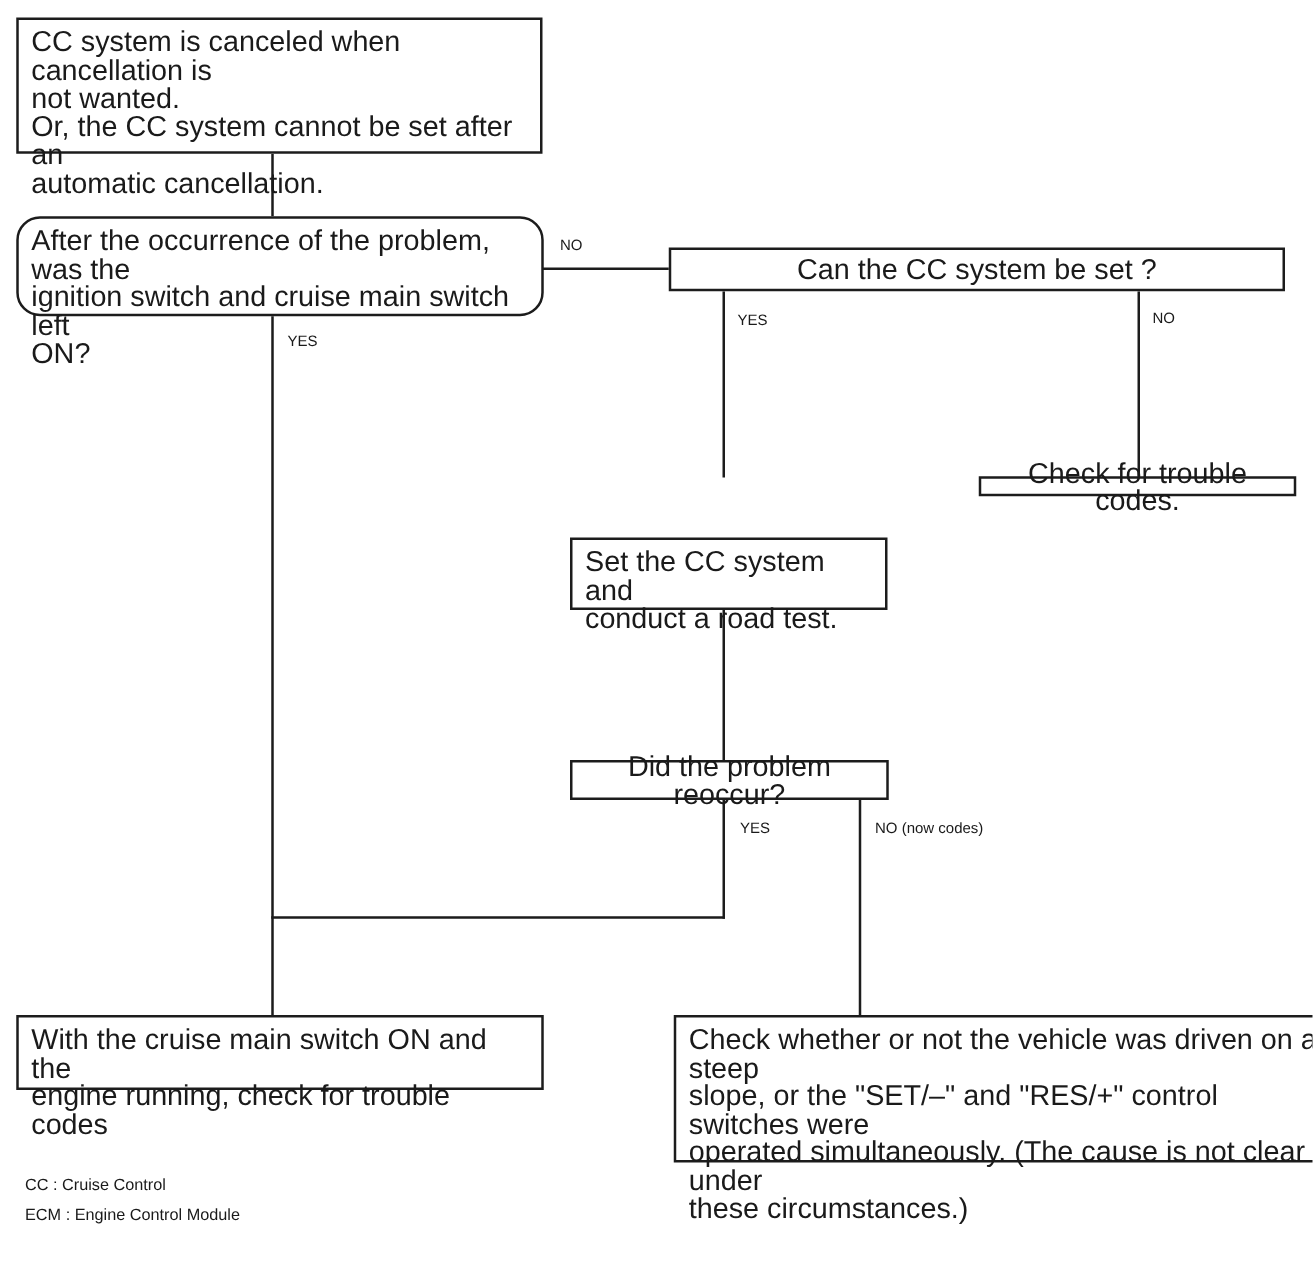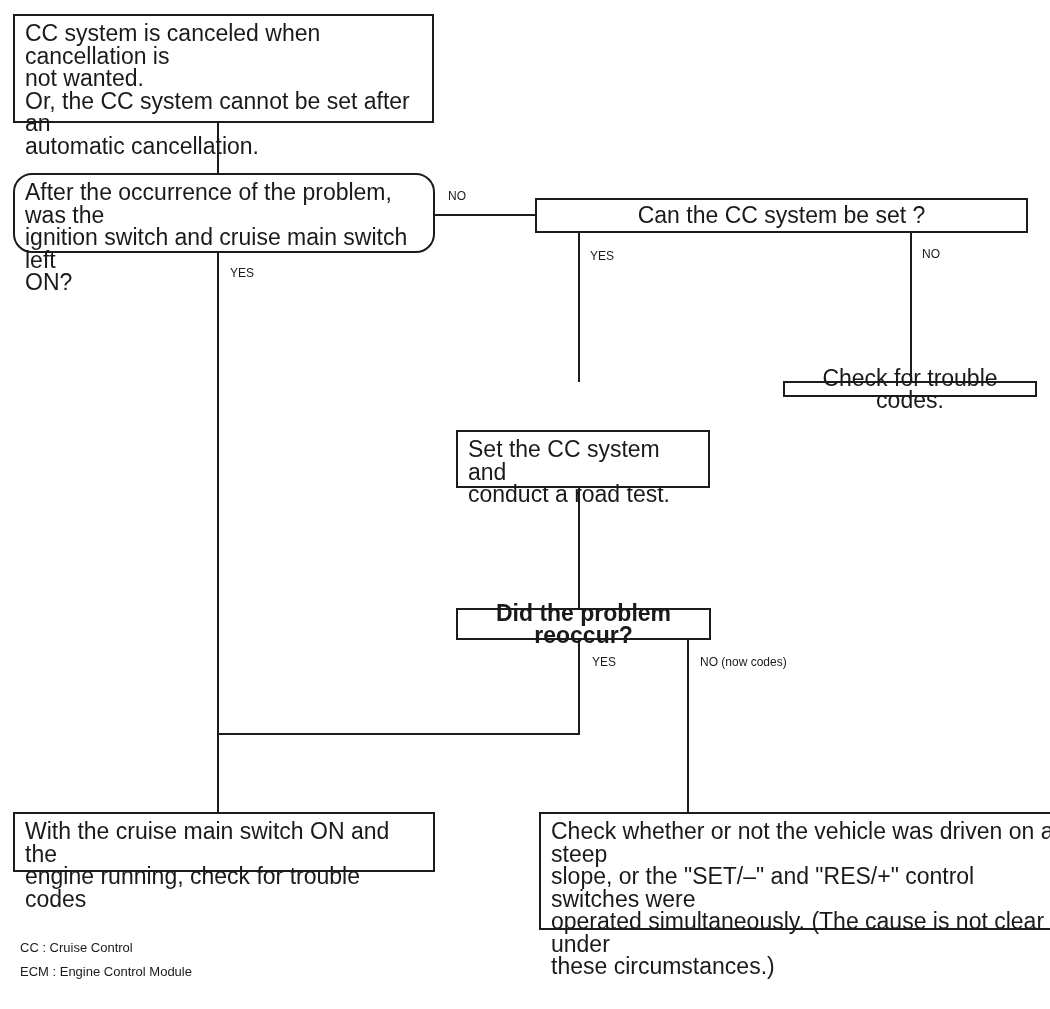--- a/index.html
+++ b/index.html
@@ -72,21 +72,21 @@
 ignition switch and cruise main switch left
 ON?</div>
 
   <div class="node center" style="left:535px; top:198px; width:493px; height:35px;">Can the CC system be set ?</div>
 
   <div class="node" style="left:456px; top:382px; width:254px; height:58px;margin-top:48px;">Set the CC system and
 conduct a road test.</div>
 
   <div class="node center" style="left:783px; top:381px; width:254px; height:16px;">Check for trouble codes.</div>
 
-  <div class="node center" style="left:456px; top:608px; width:255px; height:32px;font-weight:bold;">Did the problem reoccur?</div>
+  <div class="node center" style="left:456px; top:608px; width:255px; height:32px;">Did the problem reoccur?</div>
 
   <div class="node" style="left:13px; top:812px; width:422px; height:60px;">With the cruise main switch ON and the
 engine running, check for trouble codes</div>
 
   <div class="node" style="left:513px; top:812px; width:527px; height:118px;margin-left:26px;">Check whether or not the vehicle was driven on a steep
 slope, or the "SET/–" and "RES/+" control switches were
 operated simultaneously. (The cause is not clear under
 these circumstances.)</div>
 
   <div class="lbl" style="left:448px; top:186px;">NO</div>

